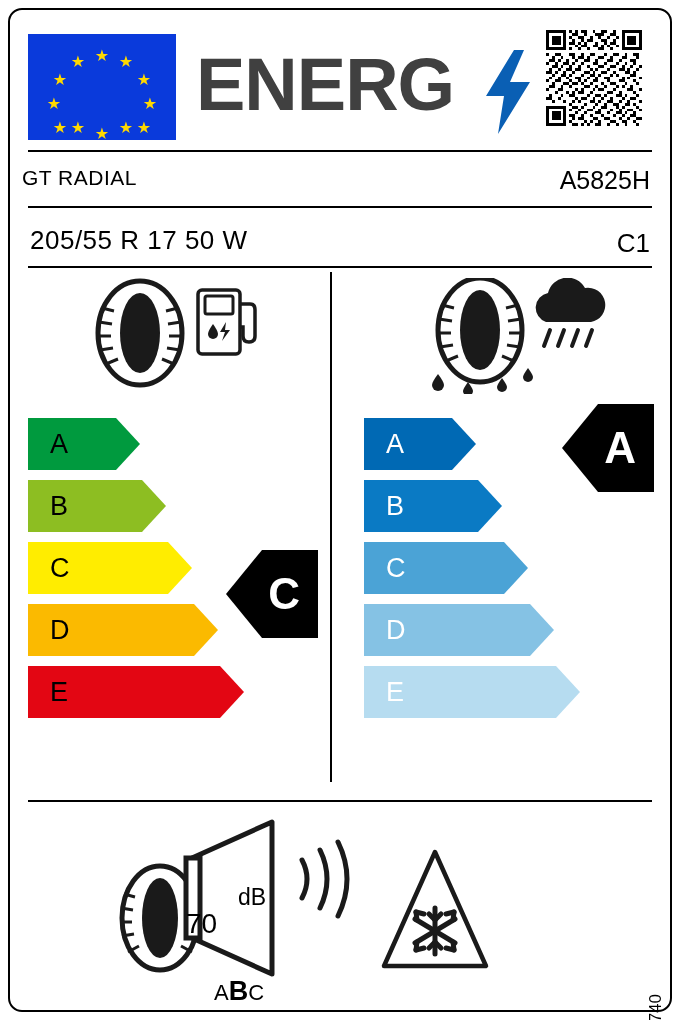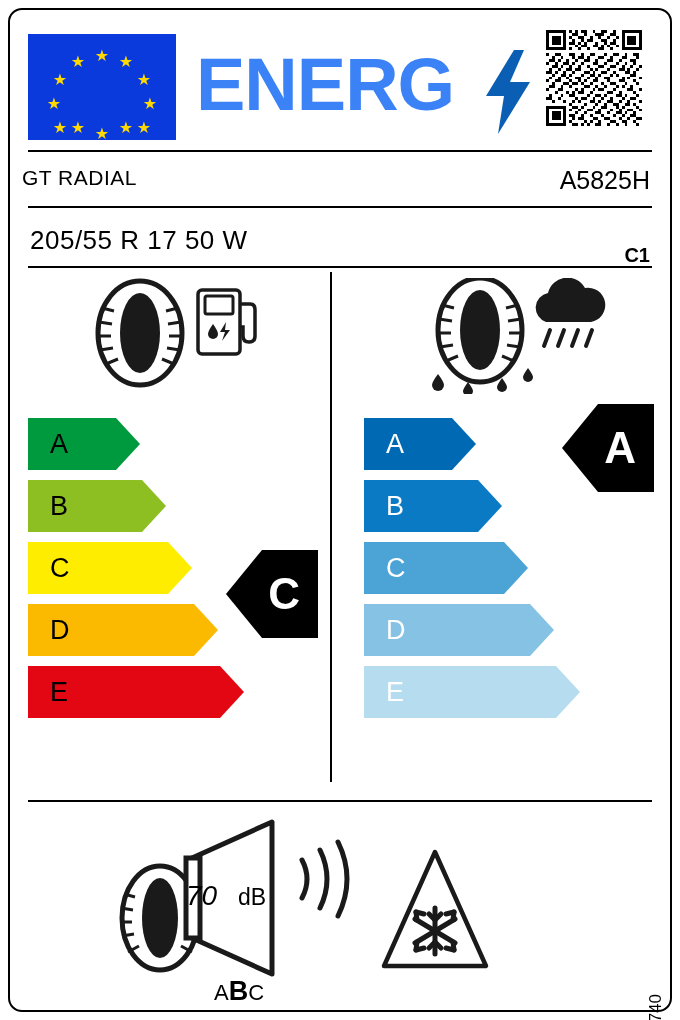--- a/index.html
+++ b/index.html
@@ -50,21 +50,21 @@
     text-align: center;
   }
 
   .energ-word {
     position: absolute;
     left: 196px;
     top: 42px;
     font-size: 74px;
     font-weight: bold;
     letter-spacing: -1px;
-    color: #3b82f6;
+    color: #404040;
     font-family: "Liberation Sans", sans-serif;
   }
   .bolt {
     position: absolute;
     left: 484px;
     top: 50px;
     width: 48px;
     height: 84px;
   }
 
@@ -107,23 +107,22 @@
   .tyre-size {
     position: absolute;
     left: 30px;
     top: 225px;
     font-size: 26px;
     letter-spacing: 0.5px;
   }
   .tyre-class {
     position: absolute;
     right: 30px;
-    top: 244px;
-    font-size: 20px;
-    font-weight: bold;
+    top: 228px;
+    font-size: 26px;
   }
 
   
   .pictogram { position: absolute; }
 
   
   .grades { position: absolute; }
   .grade-row {
     position: relative;
     height: 52px;
@@ -662,21 +661,21 @@
   <div class="pictogram" style="left:294px;top:836px;">
     <svg width="60" height="86" viewBox="0 0 60 86">
       <g fill="none" stroke="#1a1a1a" stroke-width="5" stroke-linecap="round">
         <path d="M8 24 Q18 43 8 62"></path>
         <path d="M26 14 Q40 43 26 72"></path>
         <path d="M44 6 Q62 43 44 80"></path>
       </g>
     </svg>
   </div>
 
-  <div class="noise-db" style="left:186px;top:880px;font-style:italic;">70</div>
+  <div class="noise-db" style="left:186px;top:908px;">70</div>
   <div class="noise-db" style="left:238px;top:884px;font-size:23px;">dB</div>
 
   <div class="noise-classes" style="left:214px;top:976px;">
     <span>A</span><span class="b">B</span><span>C</span>
   </div>
 
   <div class="pictogram" style="left:378px;top:846px;">
     <svg width="114" height="126" viewBox="0 0 114 126">
       <polygon points="57,6 108,120 6,120" fill="none" stroke="#1a1a1a" stroke-width="4.5" stroke-linejoin="round"></polygon>
       <g stroke="#1a1a1a" stroke-width="5" stroke-linecap="round">

